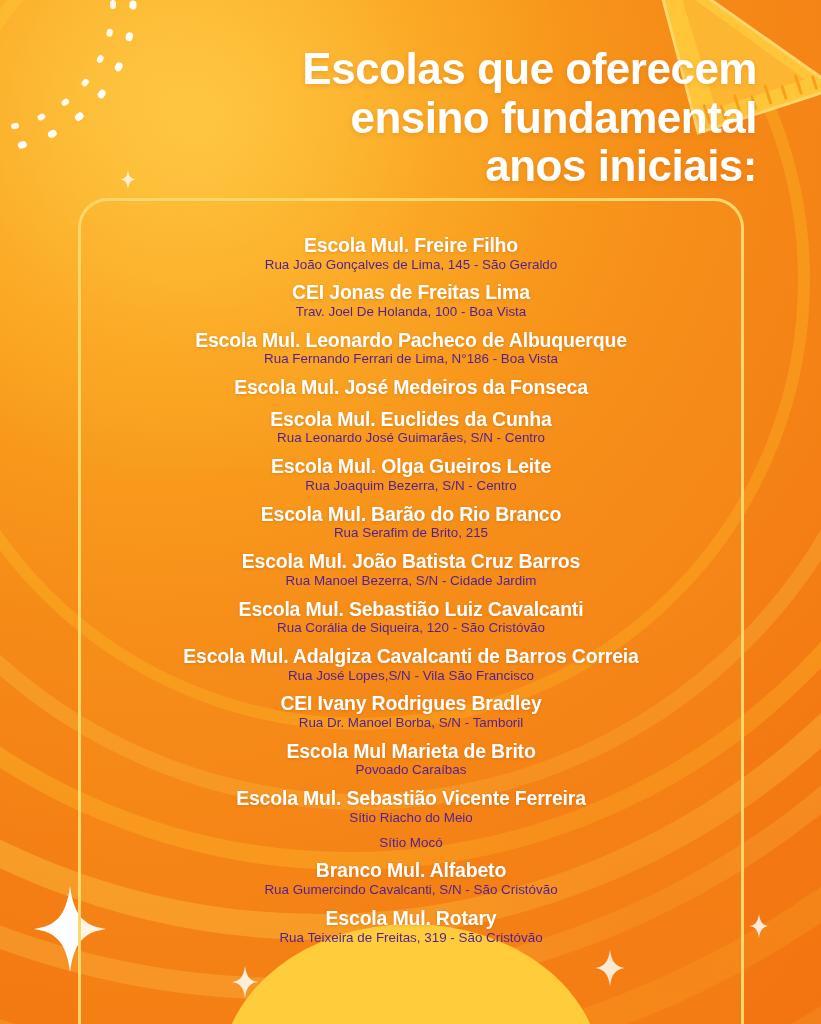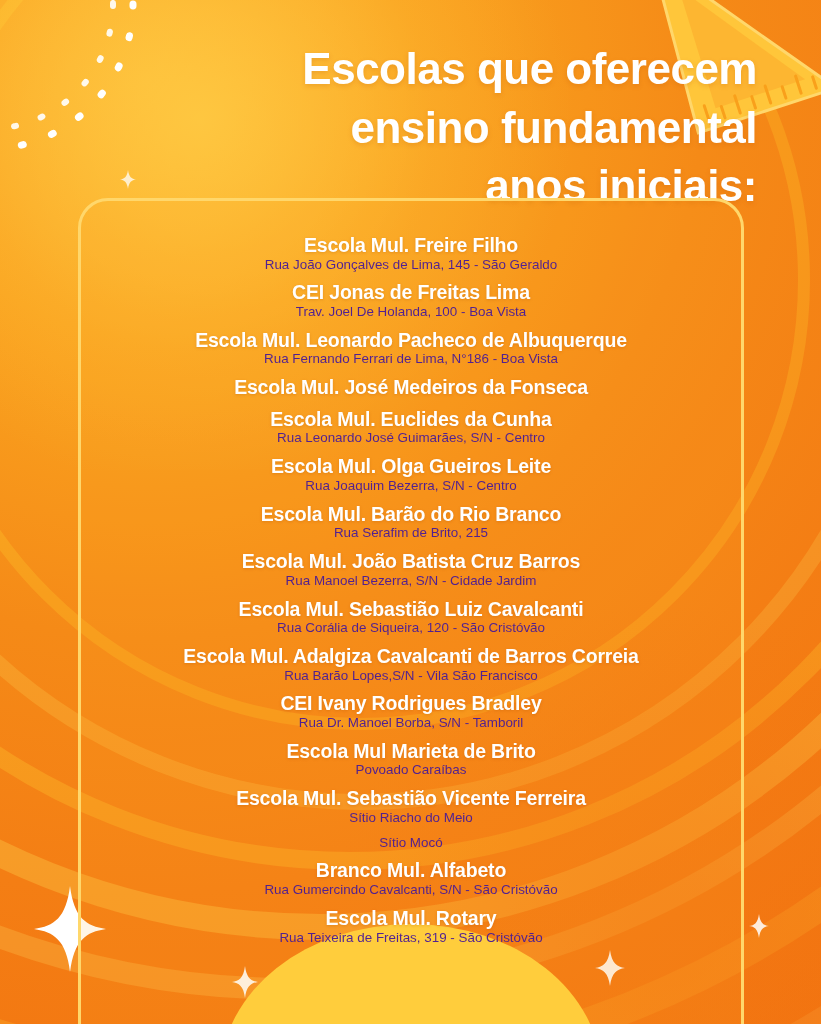--- a/index.html
+++ b/index.html
@@ -108,21 +108,21 @@
   }
   #heading .line {
     display: block;
     color: #FFFFFF;
     font-weight: bold;
     font-size: 44px;
     line-height: 1.06;
     letter-spacing: -0.5px;
     text-shadow: 0 2px 5px rgba(180,80,0,0.22);
   }
-  #heading .line + .line { margin-top: 12px; }
+  #heading .line + .line { margin-top: 2px; }
 
   
   #list-card {
     position: absolute;
     z-index: 5;
     left: 78px;
     top: 198px;
     width: 666px;
     height: 855px;
     border: 3px solid #FFD76B;
@@ -263,21 +263,21 @@
   <div class="school">
     <span class="name">Escola Mul. João Batista Cruz Barros</span>
     <span class="addr">Rua Manoel Bezerra, S/N - Cidade Jardim</span>
   </div>
   <div class="school">
     <span class="name">Escola Mul. Sebastião Luiz Cavalcanti</span>
     <span class="addr">Rua Corália de Siqueira, 120 - São Cristóvão</span>
   </div>
   <div class="school">
     <span class="name">Escola Mul. Adalgiza Cavalcanti de Barros Correia</span>
-    <span class="addr">Rua Barão Lopes,S/N - Vila São Francisco</span>
+    <span class="addr">Rua José Lopes,S/N - Vila São Francisco</span>
   </div>
   <div class="school">
     <span class="name">CEI Ivany Rodrigues Bradley</span>
     <span class="addr">Rua Dr. Manoel Borba, S/N - Tamboril</span>
   </div>
   <div class="school">
     <span class="name">Escola Mul Marieta de Brito</span>
     <span class="addr">Povoado Caraíbas</span>
   </div>
   <div class="school">

